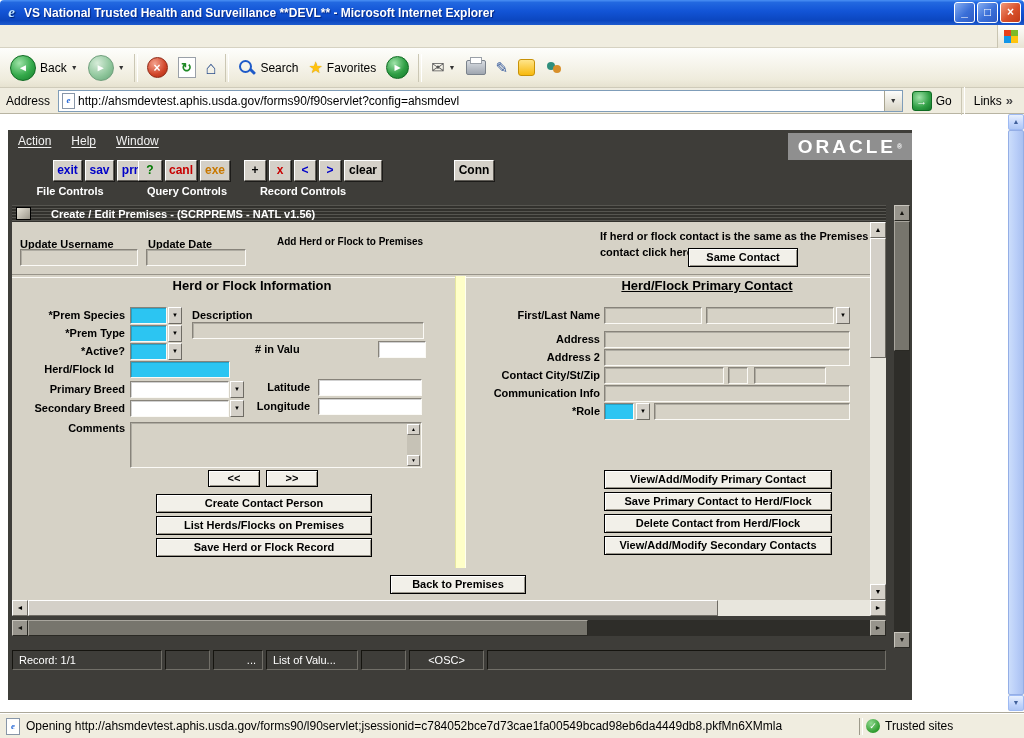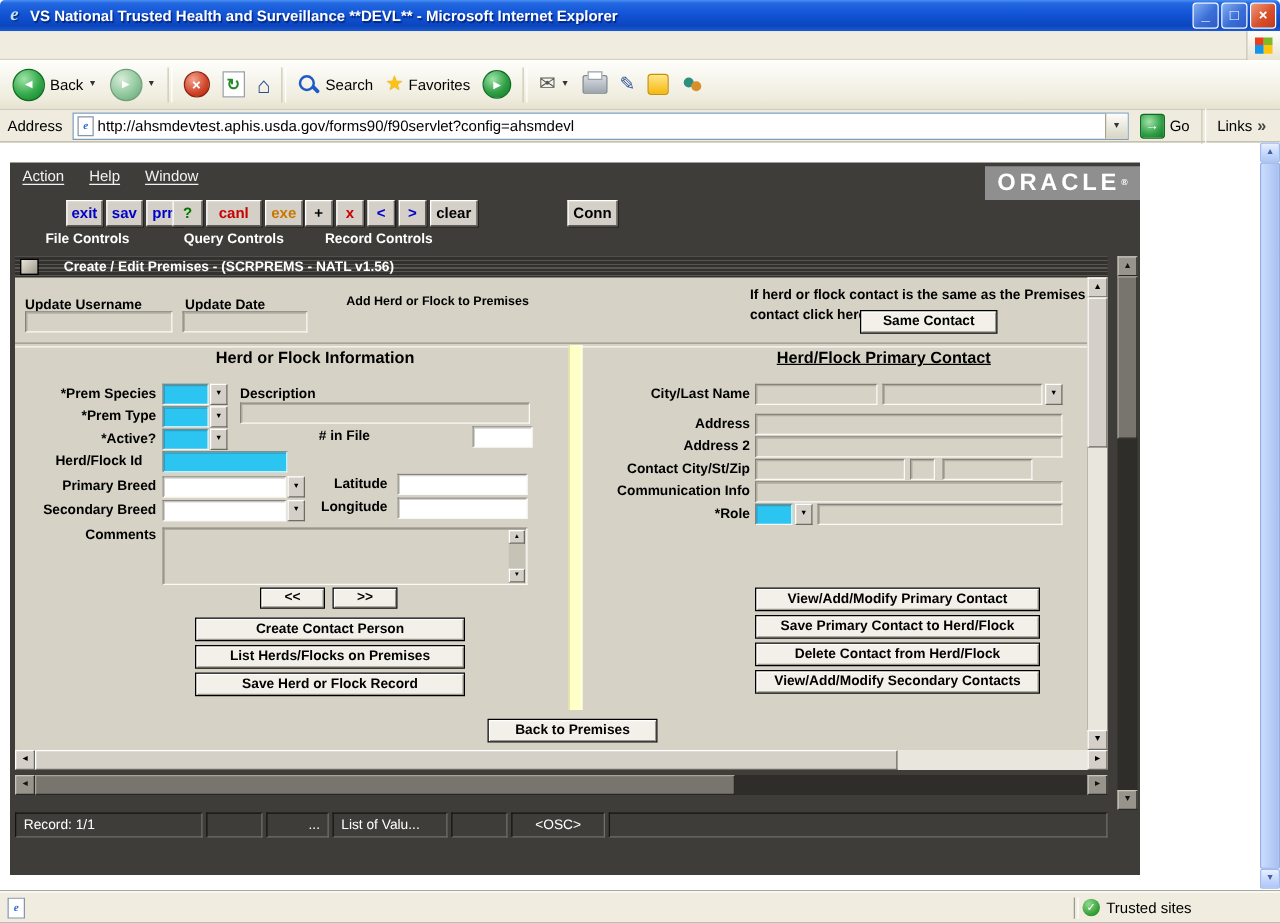--- a/index.html
+++ b/index.html
@@ -278,21 +278,21 @@
         <span class="ologo-reg">®</span>
     </div>
 
     <div class="ogrp" style="left:16px;margin-left:29px;">
       <span class="tbtn tblue" style="width:29px;">exit</span>
       <span class="tbtn tblue" style="width:29px;">sav</span>
       <span class="tbtn tblue" style="width:29px;">prn</span>
     </div>
     <div class="ogrp" style="left:130px;">
       <span class="tbtn tgreen" style="width:24px;">?</span>
-      <span class="tbtn tred" style="width:44px;">canl</span>
+      <span class="tbtn tred" style="width:32px;">canl</span>
       <span class="tbtn torange" style="width:30px;">exe</span>
     </div>
     <div class="ogrp" style="left:236px;">
       <span class="tbtn tblack" style="width:22px;">+</span>
       <span class="tbtn tred" style="width:22px;">x</span>
       <span class="tbtn tblue" style="width:22px;">&lt;</span>
       <span class="tbtn tblue" style="width:22px;">&gt;</span>
       <span class="tbtn tblack" style="width:38px;">clear</span>
     </div>
     <div class="ogrp" style="left:446px;">
@@ -329,21 +329,21 @@
       <div class="lbl" style="left:180px;top:85px;">Description</div>
 
       <div class="lbl r" style="left:0;top:103px;width:113px;">*Prem Type</div>
       <div class="fld c" style="left:118px;top:103px;width:37px;"></div>
       <div class="dd" style="left:156px;top:103px;">▼</div>
       <div class="fld" style="left:180px;top:100px;width:232px;"></div>
 
       <div class="lbl r" style="left:0;top:121px;width:113px;">*Active?</div>
       <div class="fld c" style="left:118px;top:121px;width:37px;"></div>
       <div class="dd" style="left:156px;top:121px;">▼</div>
-      <div class="lbl" style="left:243px;top:119px;"># in File</div>
+      <div class="lbl" style="left:243px;top:119px;"># in Valu</div>
       <div class="fld w" style="left:366px;top:119px;width:48px;"></div>
 
       <div class="lbl r" style="left:0;top:139px;width:102px;">Herd/Flock Id</div>
       <div class="fld c" style="left:118px;top:139px;width:100px;"></div>
 
       <div class="lbl r" style="left:0;top:159px;width:113px;">Primary Breed</div>
       <div class="fld w" style="left:118px;top:159px;width:99px;"></div>
       <div class="dd" style="left:218px;top:159px;">▼</div>
       <div class="lbl r" style="left:180px;top:157px;width:118px;">Latitude</div>
       <div class="fld w" style="left:306px;top:157px;width:104px;"></div>
@@ -361,21 +361,21 @@
           <span class="mini-btn" style="bottom:0;">▼</span>
         </span>
       </div>
 
       <div class="obtn" style="left:196px;top:248px;width:52px;height:17px;line-height:15px;">&lt;&lt;</div>
       <div class="obtn" style="left:254px;top:248px;width:52px;height:17px;line-height:15px;">&gt;&gt;</div>
       <div class="obtn" style="left:144px;top:272px;width:216px;height:19px;">Create Contact Person</div>
       <div class="obtn" style="left:144px;top:294px;width:216px;height:19px;">List Herds/Flocks on Premises</div>
       <div class="obtn" style="left:144px;top:316px;width:216px;height:19px;">Save Herd or Flock Record</div>
 
-      <div class="lbl r" style="left:470px;top:85px;width:118px;">City/Last Name</div>
+      <div class="lbl r" style="left:470px;top:85px;width:118px;">First/Last Name</div>
       <div class="fld" style="left:592px;top:85px;width:98px;"></div>
       <div class="fld" style="left:694px;top:85px;width:128px;"></div>
       <div class="dd" style="left:824px;top:85px;">▼</div>
 
       <div class="lbl r" style="left:470px;top:109px;width:118px;">Address</div>
       <div class="fld" style="left:592px;top:109px;width:246px;"></div>
 
       <div class="lbl r" style="left:470px;top:127px;width:118px;">Address 2</div>
       <div class="fld" style="left:592px;top:127px;width:246px;"></div>
 
@@ -435,20 +435,21 @@
 
   <div class="xpscroll">
     <span class="xp-btn" style="top:0;">▲</span>
     <span class="xp-thumb"></span>
     <span class="xp-btn" style="bottom:0;">▼</span>
   </div>
 
   <div class="iestatus">
     <span class="st-main">
       <span class="doc-i">e</span>
+      <span>Opening http://ahsmdevtest.aphis.usda.gov/forms90/l90servlet;jsessionid=c784052bce7d73cae1fa00549bcad98eb6da4449db8.pkfMn6XMmla</span>
     </span>
     <span class="st-sep"></span>
     <span class="trust-panel">
       <span class="trust-i">✓</span>
       <span>Trusted sites</span>
     </span>
   </div>
 
 </div>
 

